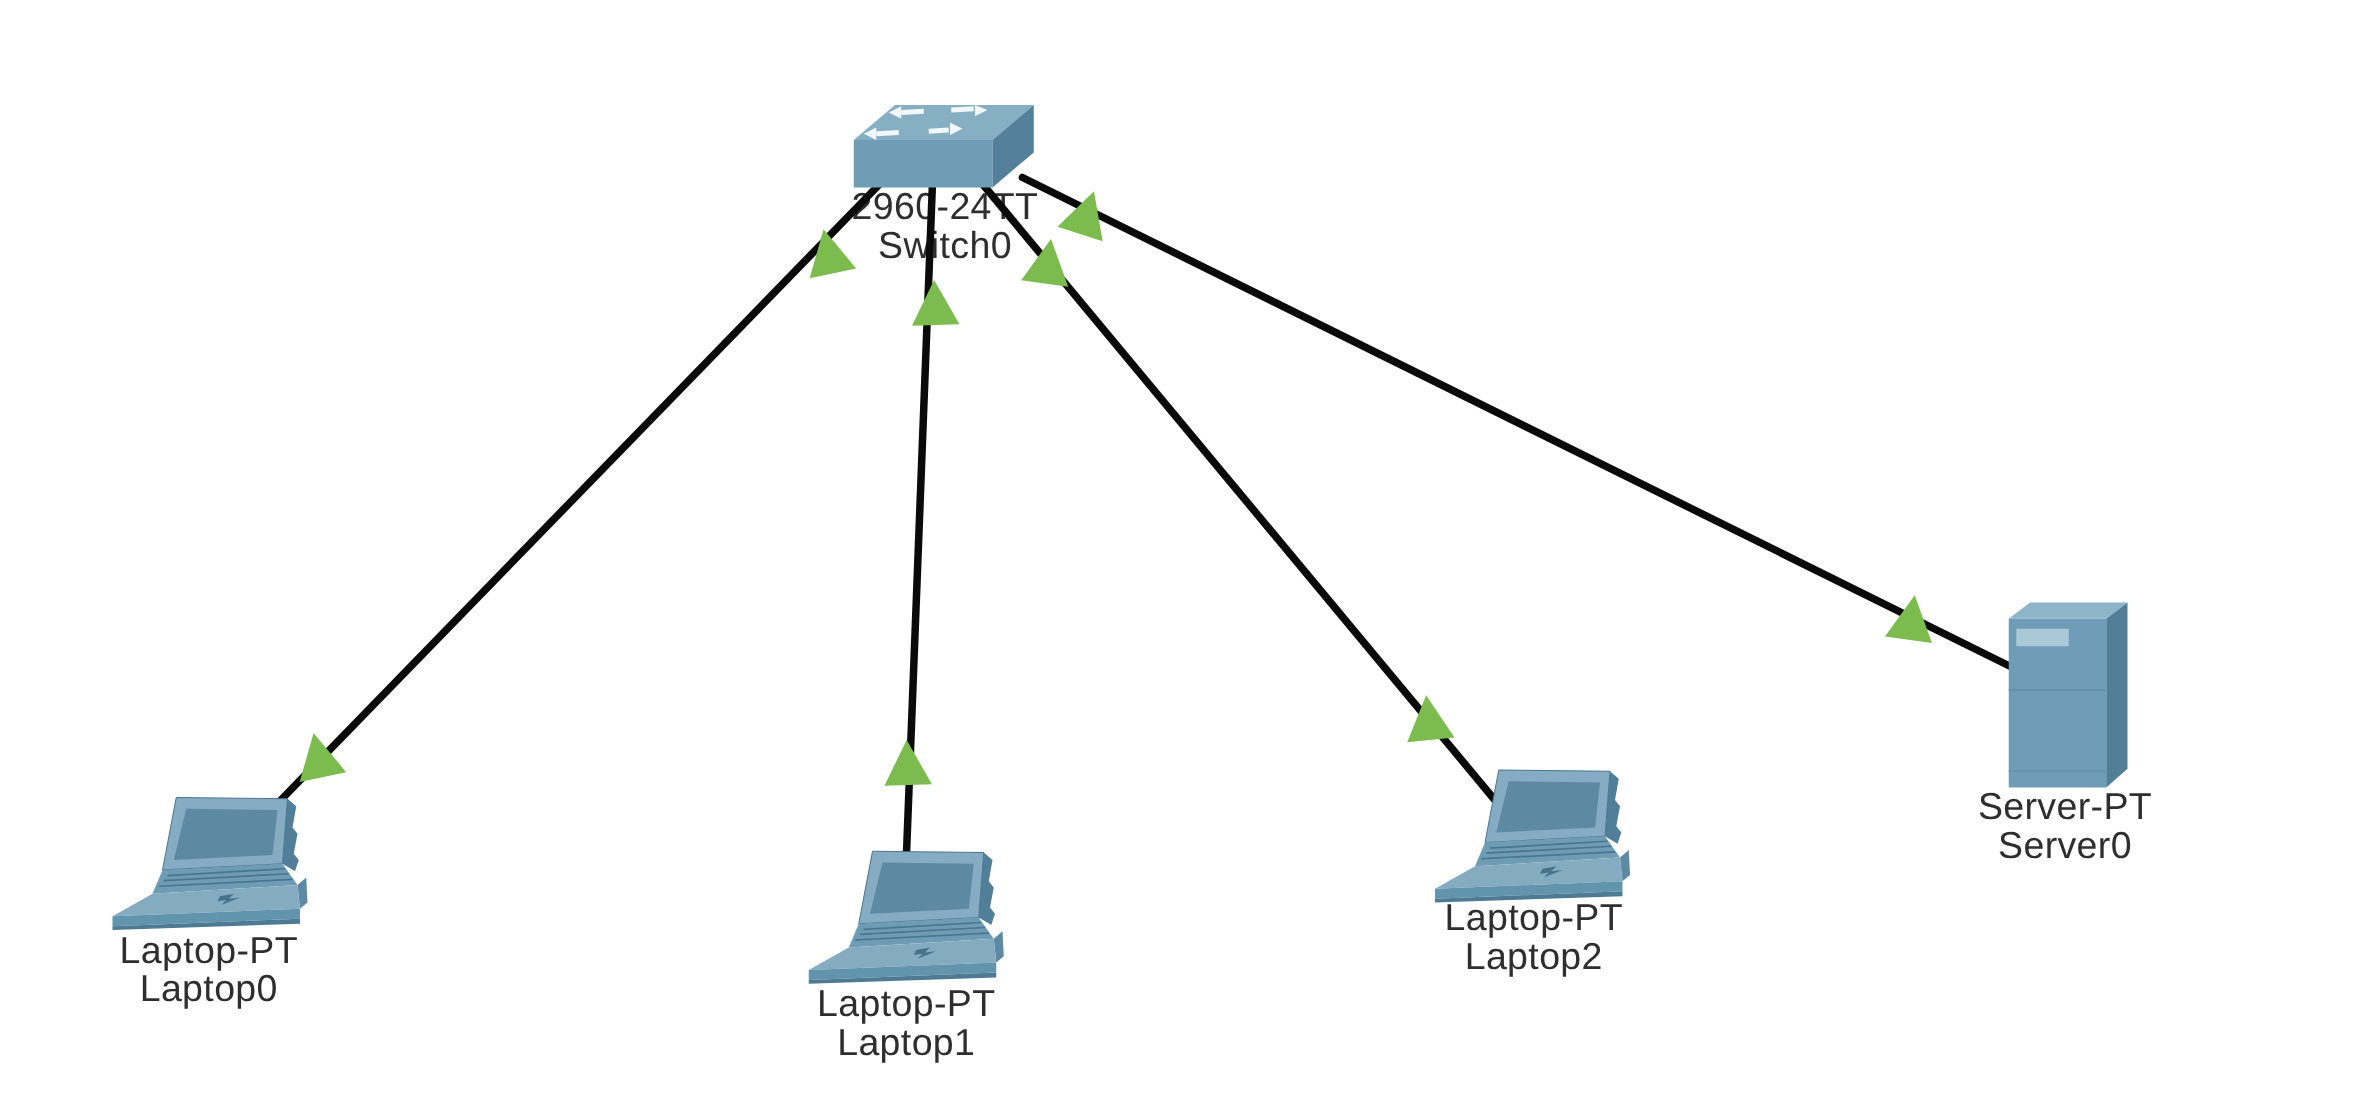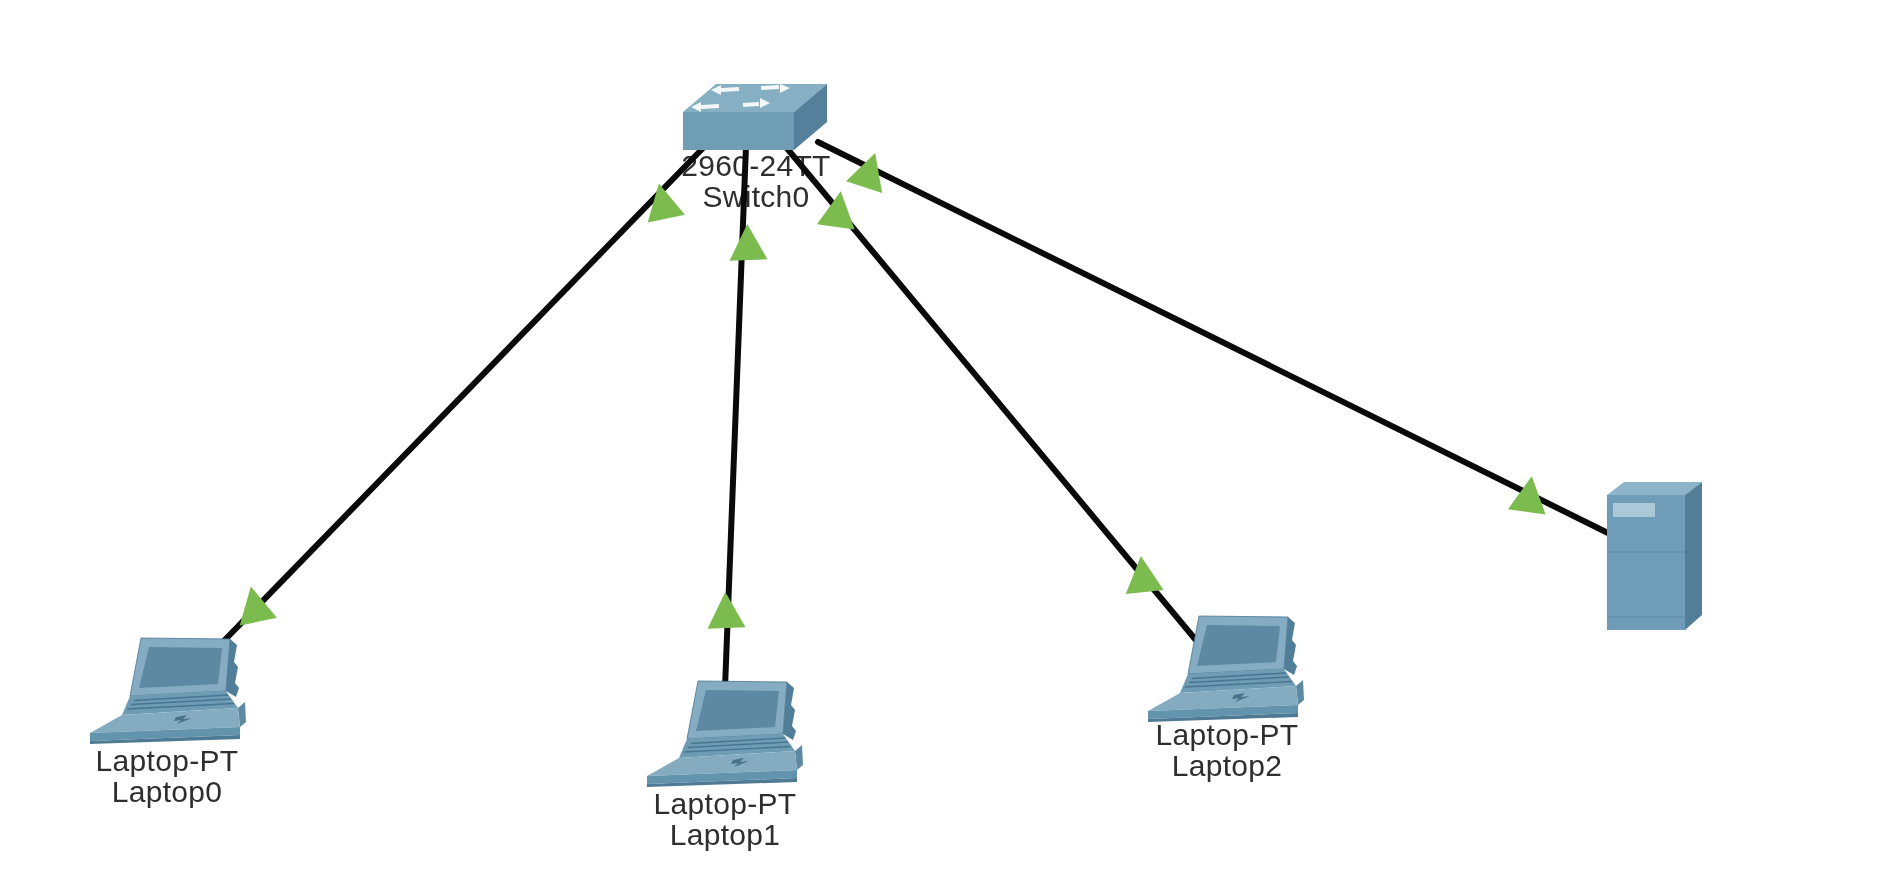--- a/index.html
+++ b/index.html
@@ -37,20 +37,24 @@
       <div>Laptop-PT</div>
       <div>Laptop0</div>
     </div>
     <div class="device-label" style="left:725px;top:788px">
       <div>Laptop-PT</div>
       <div>Laptop1</div>
     </div>
     <div class="device-label" style="left:1227px;top:719px">
       <div>Laptop-PT</div>
       <div>Laptop2</div>
+    </div>
+    <div class="device-label" style="left:1652px;top:630px">
+      <div>Server-PT</div>
+      <div>Server0</div>
     </div>
   </div>
 
   <svg class="topology" width="1900" height="894" viewBox="0 0 1900 894">
 
     <defs>
 
       <g id="laptop-icon">
         <path d="M142,3 L149,9 L146,26 L150,31 L147,47 L151,52 L148,61 L138,55 Z" fill="#517e98"></path>
         <polygon points="53,2 142,3 138,55 42,60" fill="#85acc2" stroke="#4a7590" stroke-width="0.8"></polygon>

